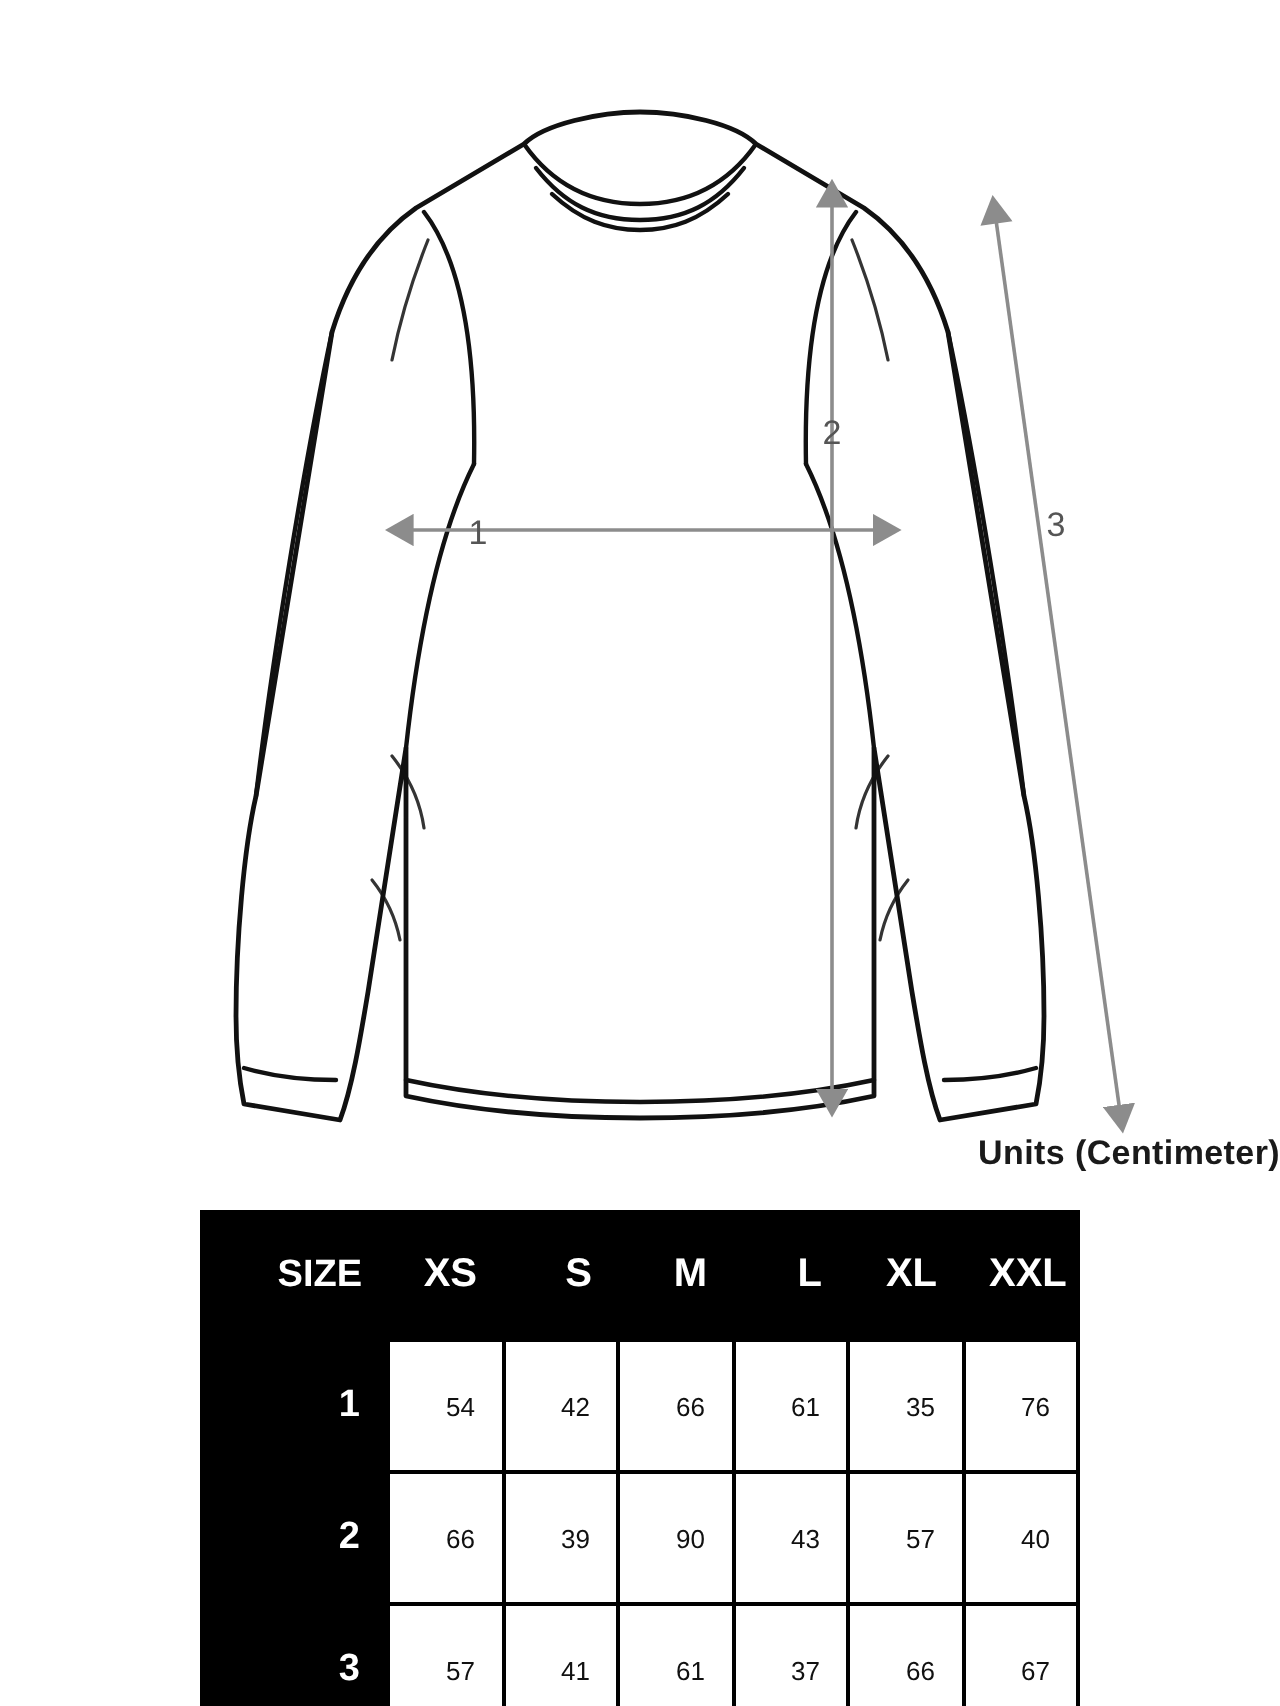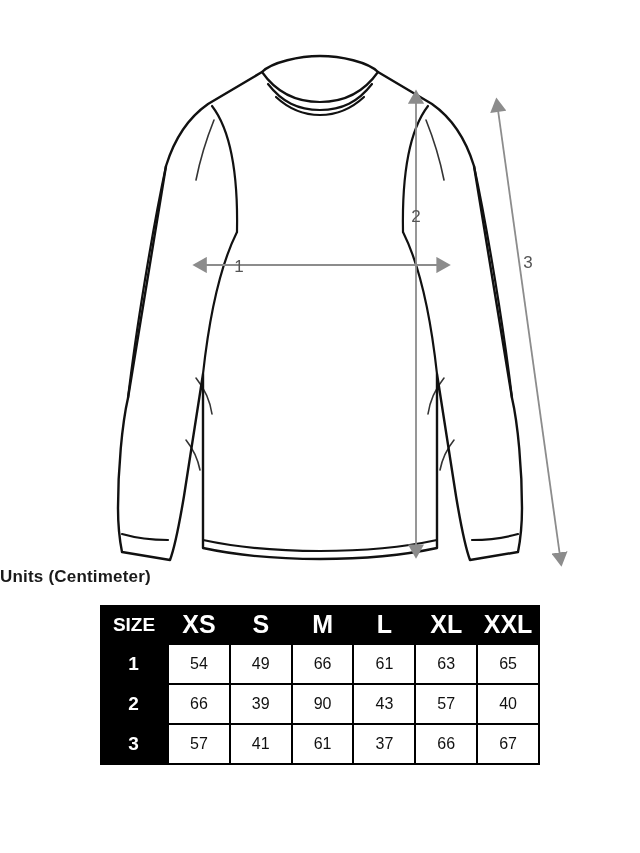--- a/index.html
+++ b/index.html
@@ -26,21 +26,21 @@
     left: 0;
     top: 0;
     width: 640px;
     height: 600px;
   }
   .units-caption {
     position: absolute;
     left: 0;
     top: 567px;
     width: 640px;
-    text-align: left;
+    text-align: right;
     font-size: 17px;
     font-weight: bold;
     color: #1a1a1a;
     letter-spacing: 0.2px;
   }
   #size-table-wrap {
     position: absolute;
     left: 100px;
     top: 605px;
     width: 440px;
@@ -50,40 +50,40 @@
     width: 440px;
     background: #000000;
     table-layout: fixed;
   }
   table.size-table th,
   table.size-table td {
     background: #000000;
     color: #ffffff;
     font-size: 19px;
     font-weight: bold;
-    text-align: center;
+    text-align: right;
     height: 38px;
-    padding: 0;
+    padding: 13px;
     border: none;
   }
   table.size-table th.size-label,
   table.size-table td.row-label {
     width: 68px;
     background: #000000;
     color: #ffffff;
   }
   table.size-table td.value-cell {
     background: #ffffff;
     color: #111111;
     font-weight: normal;
-    font-size: 16px;
+    font-size: 13px;
     border: 2px solid #000000;
   }
   table.size-table th.head-cell {
-    font-size: 25px;
+    font-size: 20px;
     font-weight: bold;
   }
   .dim-label {
     font-size: 17px;
     fill: #555555;
   }
 </style>
 </head>
 <body>
 
@@ -192,25 +192,25 @@
           <th class="head-cell">M</th>
           <th class="head-cell">L</th>
           <th class="head-cell">XL</th>
           <th class="head-cell">XXL</th>
         </tr>
       </thead>
       <tbody>
         <tr>
           <td class="row-label">1</td>
           <td class="value-cell">54</td>
-          <td class="value-cell">49</td>
+          <td class="value-cell">42</td>
           <td class="value-cell">66</td>
           <td class="value-cell">61</td>
-          <td class="value-cell">63</td>
-          <td class="value-cell">65</td>
+          <td class="value-cell">35</td>
+          <td class="value-cell">76</td>
         </tr>
         <tr>
           <td class="row-label">2</td>
           <td class="value-cell">66</td>
           <td class="value-cell">39</td>
           <td class="value-cell">90</td>
           <td class="value-cell">43</td>
           <td class="value-cell">57</td>
           <td class="value-cell">40</td>
         </tr>

